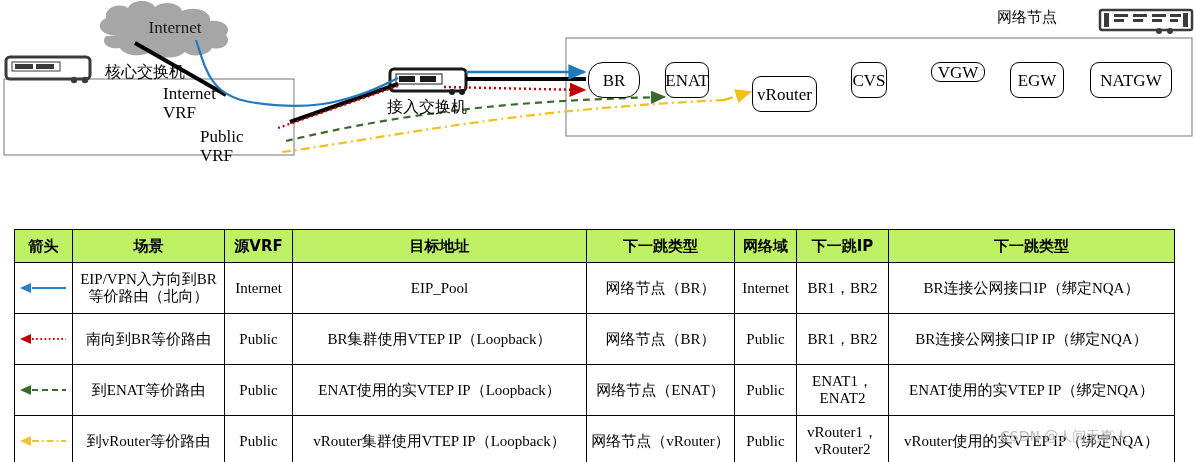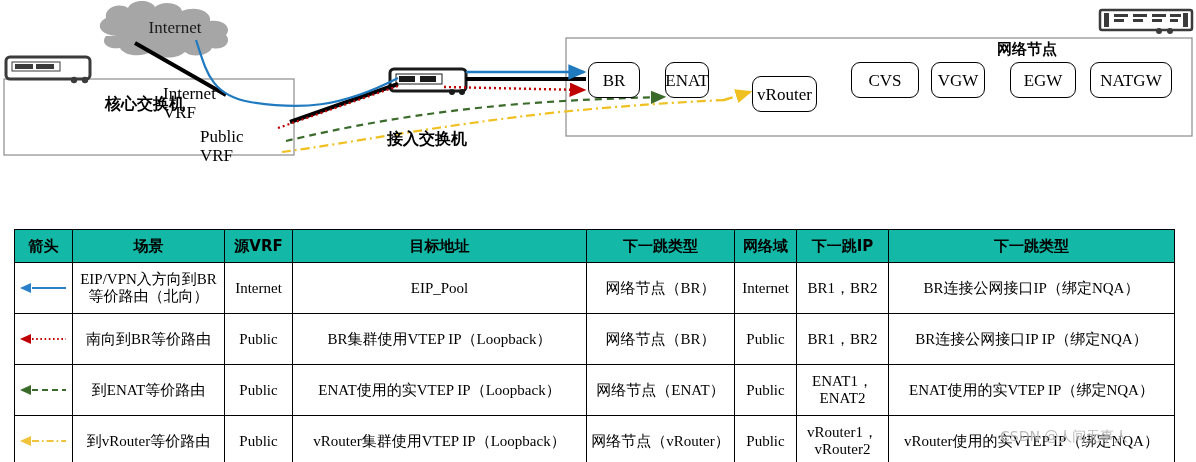--- a/index.html
+++ b/index.html
@@ -6,21 +6,21 @@
   body{
     width:1196px;height:462px;background:#ffffff;
     font-family:"Liberation Serif",serif;
     position:relative;overflow:hidden;
   }
   .diagram{position:absolute;left:0;top:0;width:1196px;height:220px;}
   .diagram svg{position:absolute;left:0;top:0;}
 
   
   .lbl{position:absolute;white-space:nowrap;color:#000;}
-  .lbl-cn{font-family:"DejaVu Sans",sans-serif;font-weight:bold;margin-top:32px;}
+  .lbl-cn{font-family:"DejaVu Sans",sans-serif;font-weight:normal;}
   .cloud-text{
     position:absolute;left:120px;top:18px;width:110px;text-align:center;
     font-family:"Liberation Serif",serif;font-size:17px;color:#1a1a1a;
   }
   .core-sw-label{left:105px;top:62px;font-size:16px;}
   .access-sw-label{left:387px;top:97px;font-size:16px;}
   .netnode-label{left:997px;top:8px;font-size:15px;}
   .vrf-internet{left:163px;top:84px;font-size:17px;line-height:19px;text-align:left;}
   .vrf-public{left:200px;top:127px;font-size:17px;line-height:19px;text-align:left;}
 
@@ -34,21 +34,21 @@
 
   
   .tbl-wrap{position:absolute;left:14px;top:229px;}
   table.routes{border-collapse:collapse;table-layout:fixed;}
   table.routes th, table.routes td{
     border:1.2px solid #000;
     text-align:center;vertical-align:middle;
     color:#000;padding:2px 3px;
   }
   table.routes th{
-    background:#14b8a6;
+    background:#bef264;
     font-family:"DejaVu Sans",sans-serif;
     font-weight:bold;font-size:15px;height:28px;
   }
   table.routes td{
     font-family:"Liberation Serif",serif;
     font-size:15px;line-height:17px;height:46px;
   }
   td.arrow-cell{padding:0;}
   .arrowfig{display:block;margin:0 auto;}
 
@@ -158,36 +158,36 @@
     <div>Internet</div>
     <div>VRF</div>
   </div>
 
   <div class="lbl vrf-public">
     <div>Public</div>
     <div>VRF</div>
   </div>
 
   <div id="node-boxes">
-      <div class="nodebox" style="left: 588px; top: 62px; width: 52px; height: 36px;">
+      <div class="nodebox" style="left: 588px; top: 62px; width: 52px; height: 36px; border-radius: 15px;">
         <span>BR</span>
       </div>
       <div class="nodebox" style="left: 665px; top: 62px; width: 44px; height: 36px;">
         <span>ENAT</span>
       </div>
       <div class="nodebox" style="left: 752px; top: 76px; width: 65px; height: 36px;">
         <span>vRouter</span>
       </div>
-      <div class="nodebox" style="left: 851px; top: 62px; width: 68px; height: 36px;">
+      <div class="nodebox" style="left: 851px; top: 62px; width: 36px; height: 36px;">
         <span>CVS</span>
       </div>
-      <div class="nodebox" style="left: 931px; top: 62px; width: 54px; height: 36px;">
+      <div class="nodebox" style="left: 931px; top: 62px; width: 54px; height: 20px;">
         <span>VGW</span>
       </div>
-      <div class="nodebox" style="left: 1010px; top: 62px; width: 66px; height: 36px;">
+      <div class="nodebox" style="left: 1010px; top: 62px; width: 54px; height: 36px;">
         <span>EGW</span>
       </div>
       <div class="nodebox" style="left: 1090px; top: 62px; width: 82px; height: 36px;">
         <span>NATGW</span>
       </div>
     </div>
 </div>
 
 <div class="tbl-wrap">
   <table class="routes">

